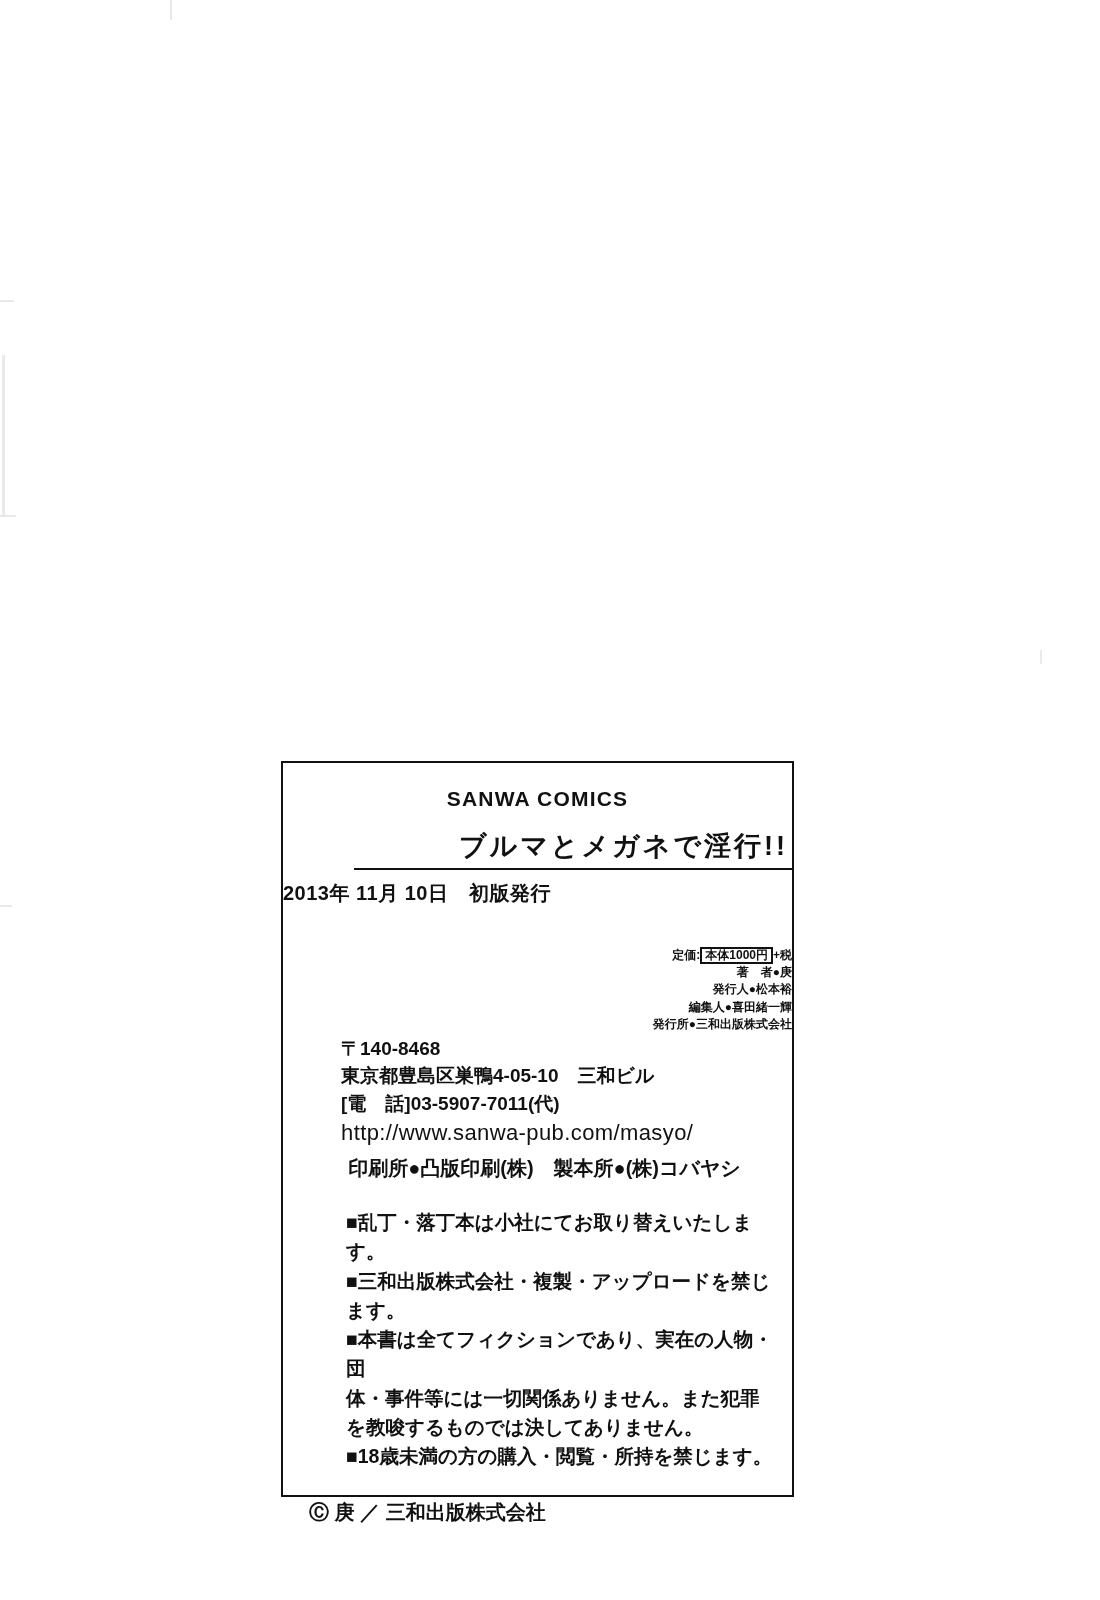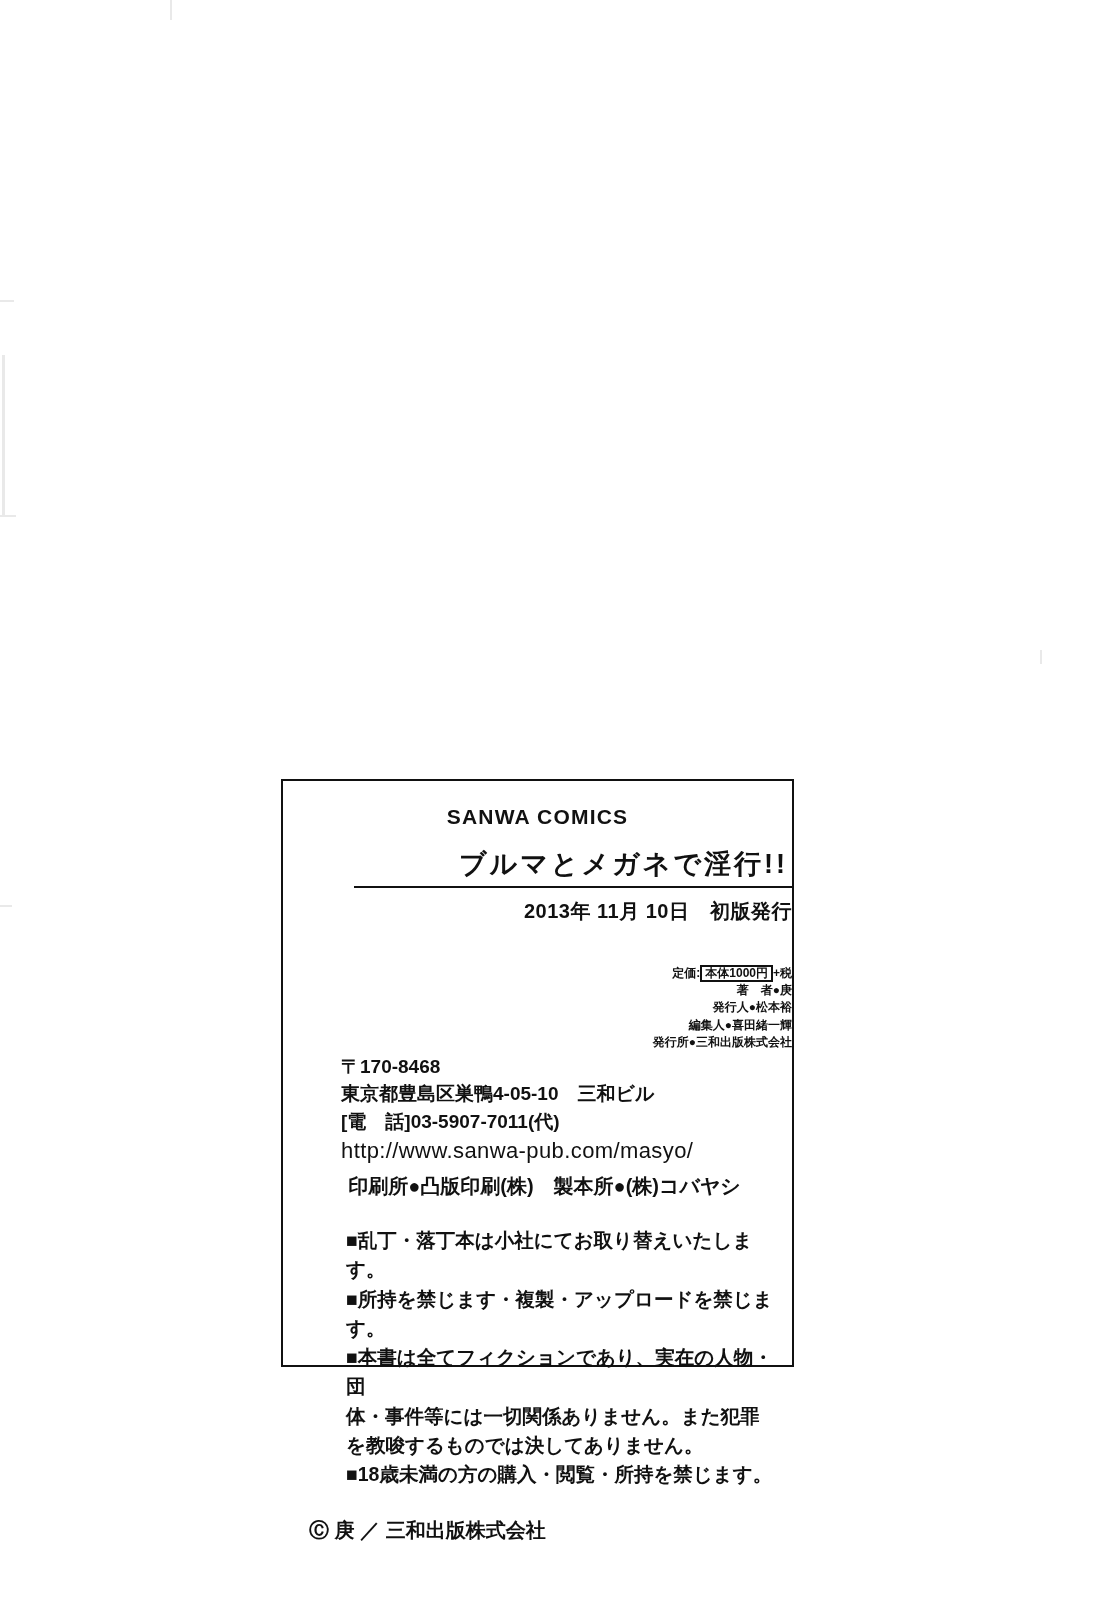--- a/index.html
+++ b/index.html
@@ -25,23 +25,23 @@
   .scan-mark.m2 { left: 2px;   top: 355px; width: 3px;  height: 160px; }
   .scan-mark.m3 { left: 0px;   top: 515px; width: 16px; height: 2px; }
   .scan-mark.m4 { left: 0px;   top: 905px; width: 12px; height: 2px; }
   .scan-mark.m5 { left: 170px; top: 0px;   width: 2px;  height: 20px; }
   .scan-mark.m6 { left: 1040px;top: 650px; width: 2px;  height: 14px; }
 
   
   .colophon {
     position: absolute;
     left: 281px;
-    top: 779px;
+    top: 761px;
     width: 513px;
-    height: 588px;
+    height: 736px;
     border: 2px solid #111111;
     box-sizing: border-box;
     background: #ffffff;
   }
 
   .imprint {
     text-align: center;
     font-size: 21px;
     font-weight: bold;
     letter-spacing: 1.2px;
@@ -56,21 +56,21 @@
     display: inline-block;
     font-size: 27px;
     font-weight: bold;
     letter-spacing: 3px;
     padding: 0 4px 4px 4px;
     border-bottom: 2px solid #111111;
     min-width: 430px;
   }
 
   .pubdate {
-    text-align: right;
+    text-align: left;
     font-size: 20px;
     font-weight: bold;
     margin-top: 10px;
     letter-spacing: 0.5px;
   }
 
   .details {
     margin-top: 40px;
     font-size: 12px;
     line-height: 1.42;
@@ -153,31 +153,31 @@
     <div class="row">
       <span>定価:</span><span class="price-box">本体1000円</span><span>+税</span>
     </div>
     <div class="row">著　者●庚</div>
     <div class="row">発行人●松本裕</div>
     <div class="row">編集人●喜田緒一輝</div>
     <div class="row">発行所●三和出版株式会社</div>
   </div>
 
   <div class="addr">
-    <span class="indent">〒170-8468</span>
+    <span class="indent">〒140-8468</span>
     <span class="indent">東京都豊島区巣鴨4-05-10　三和ビル</span>
     <span class="indent">[電　話]03-5907-7011(代)</span>
     <span class="indent url">http://www.sanwa-pub.com/masyo/</span>
   </div>
 
   <div class="printer">印刷所●凸版印刷(株)　製本所●(株)コバヤシ</div>
 
   <div class="notices">
     <div class="note">■乱丁・落丁本は小社にてお取り替えいたします。</div>
-    <div class="note">■所持を禁じます・複製・アップロードを禁じます。</div>
+    <div class="note">■三和出版株式会社・複製・アップロードを禁じます。</div>
     <div class="note">■本書は全てフィクションであり、実在の人物・団</div>
     <div class="note cont">体・事件等には一切関係ありません。また犯罪</div>
     <div class="note cont">を教唆するものでは決してありません。</div>
     <div class="note">■18歳未満の方の購入・閲覧・所持を禁じます。</div>
   </div>
 
   <div class="copyright">Ⓒ 庚 ／ 三和出版株式会社</div>
 
 </div>
 

